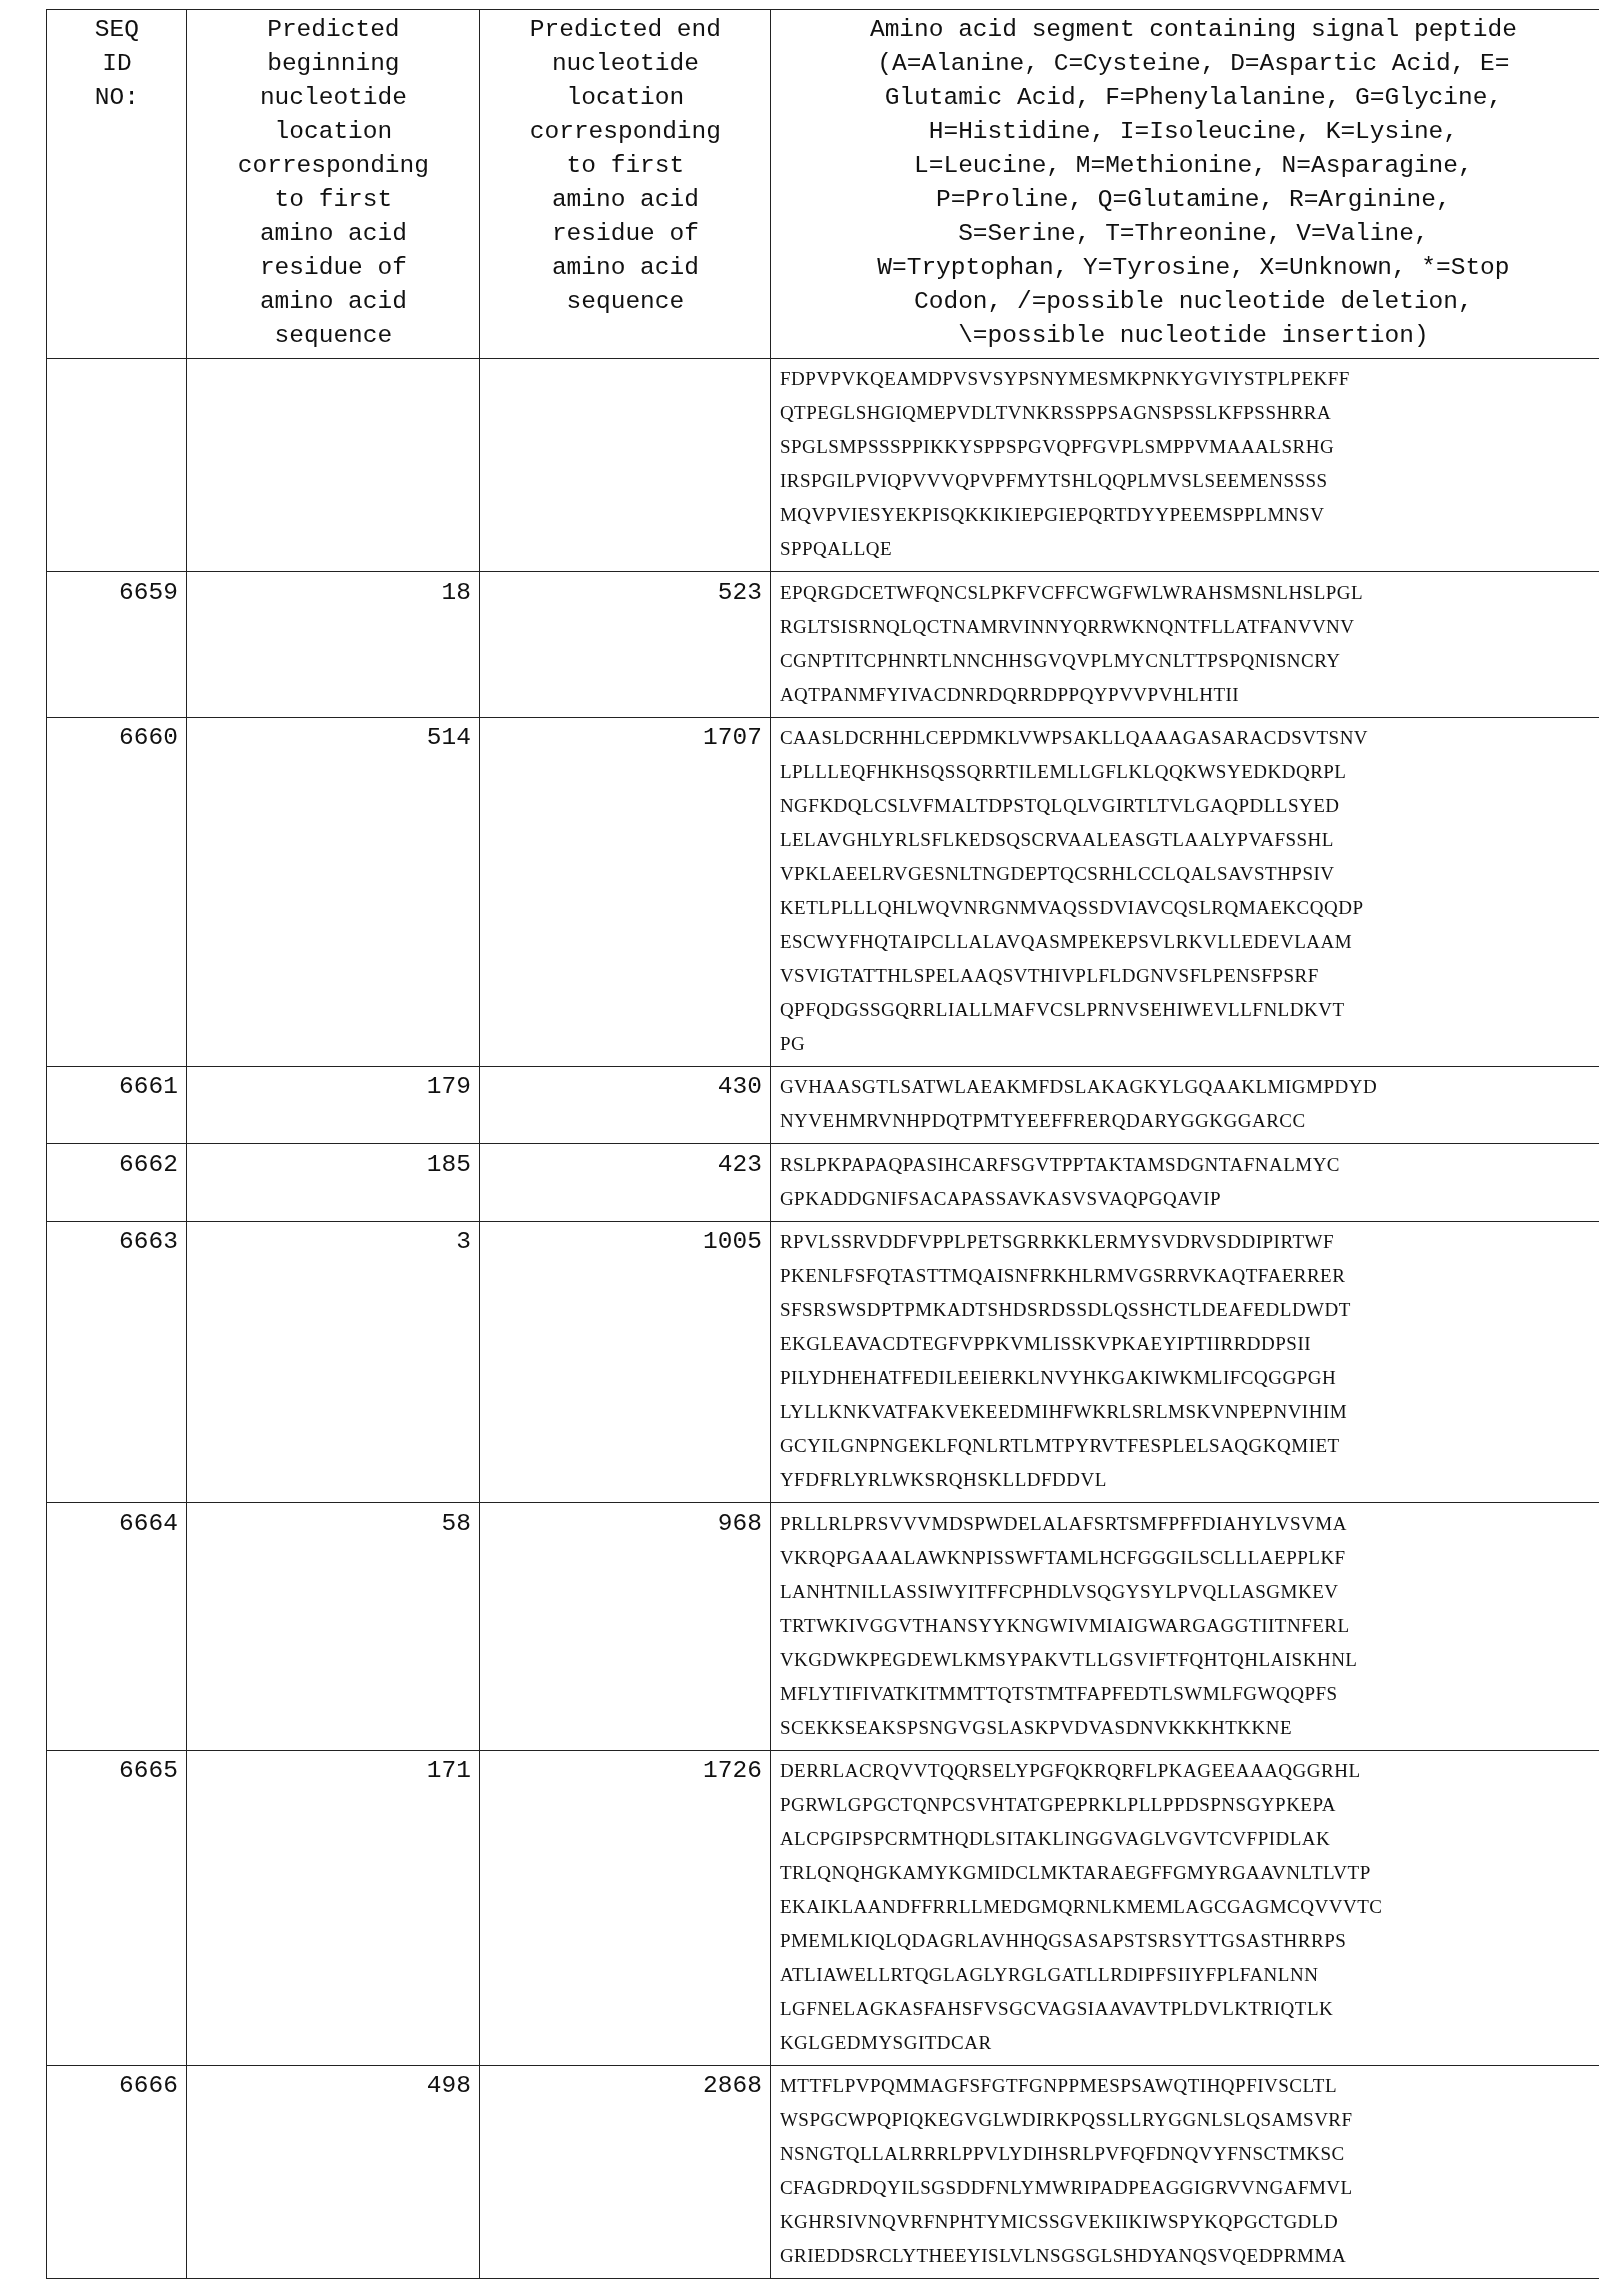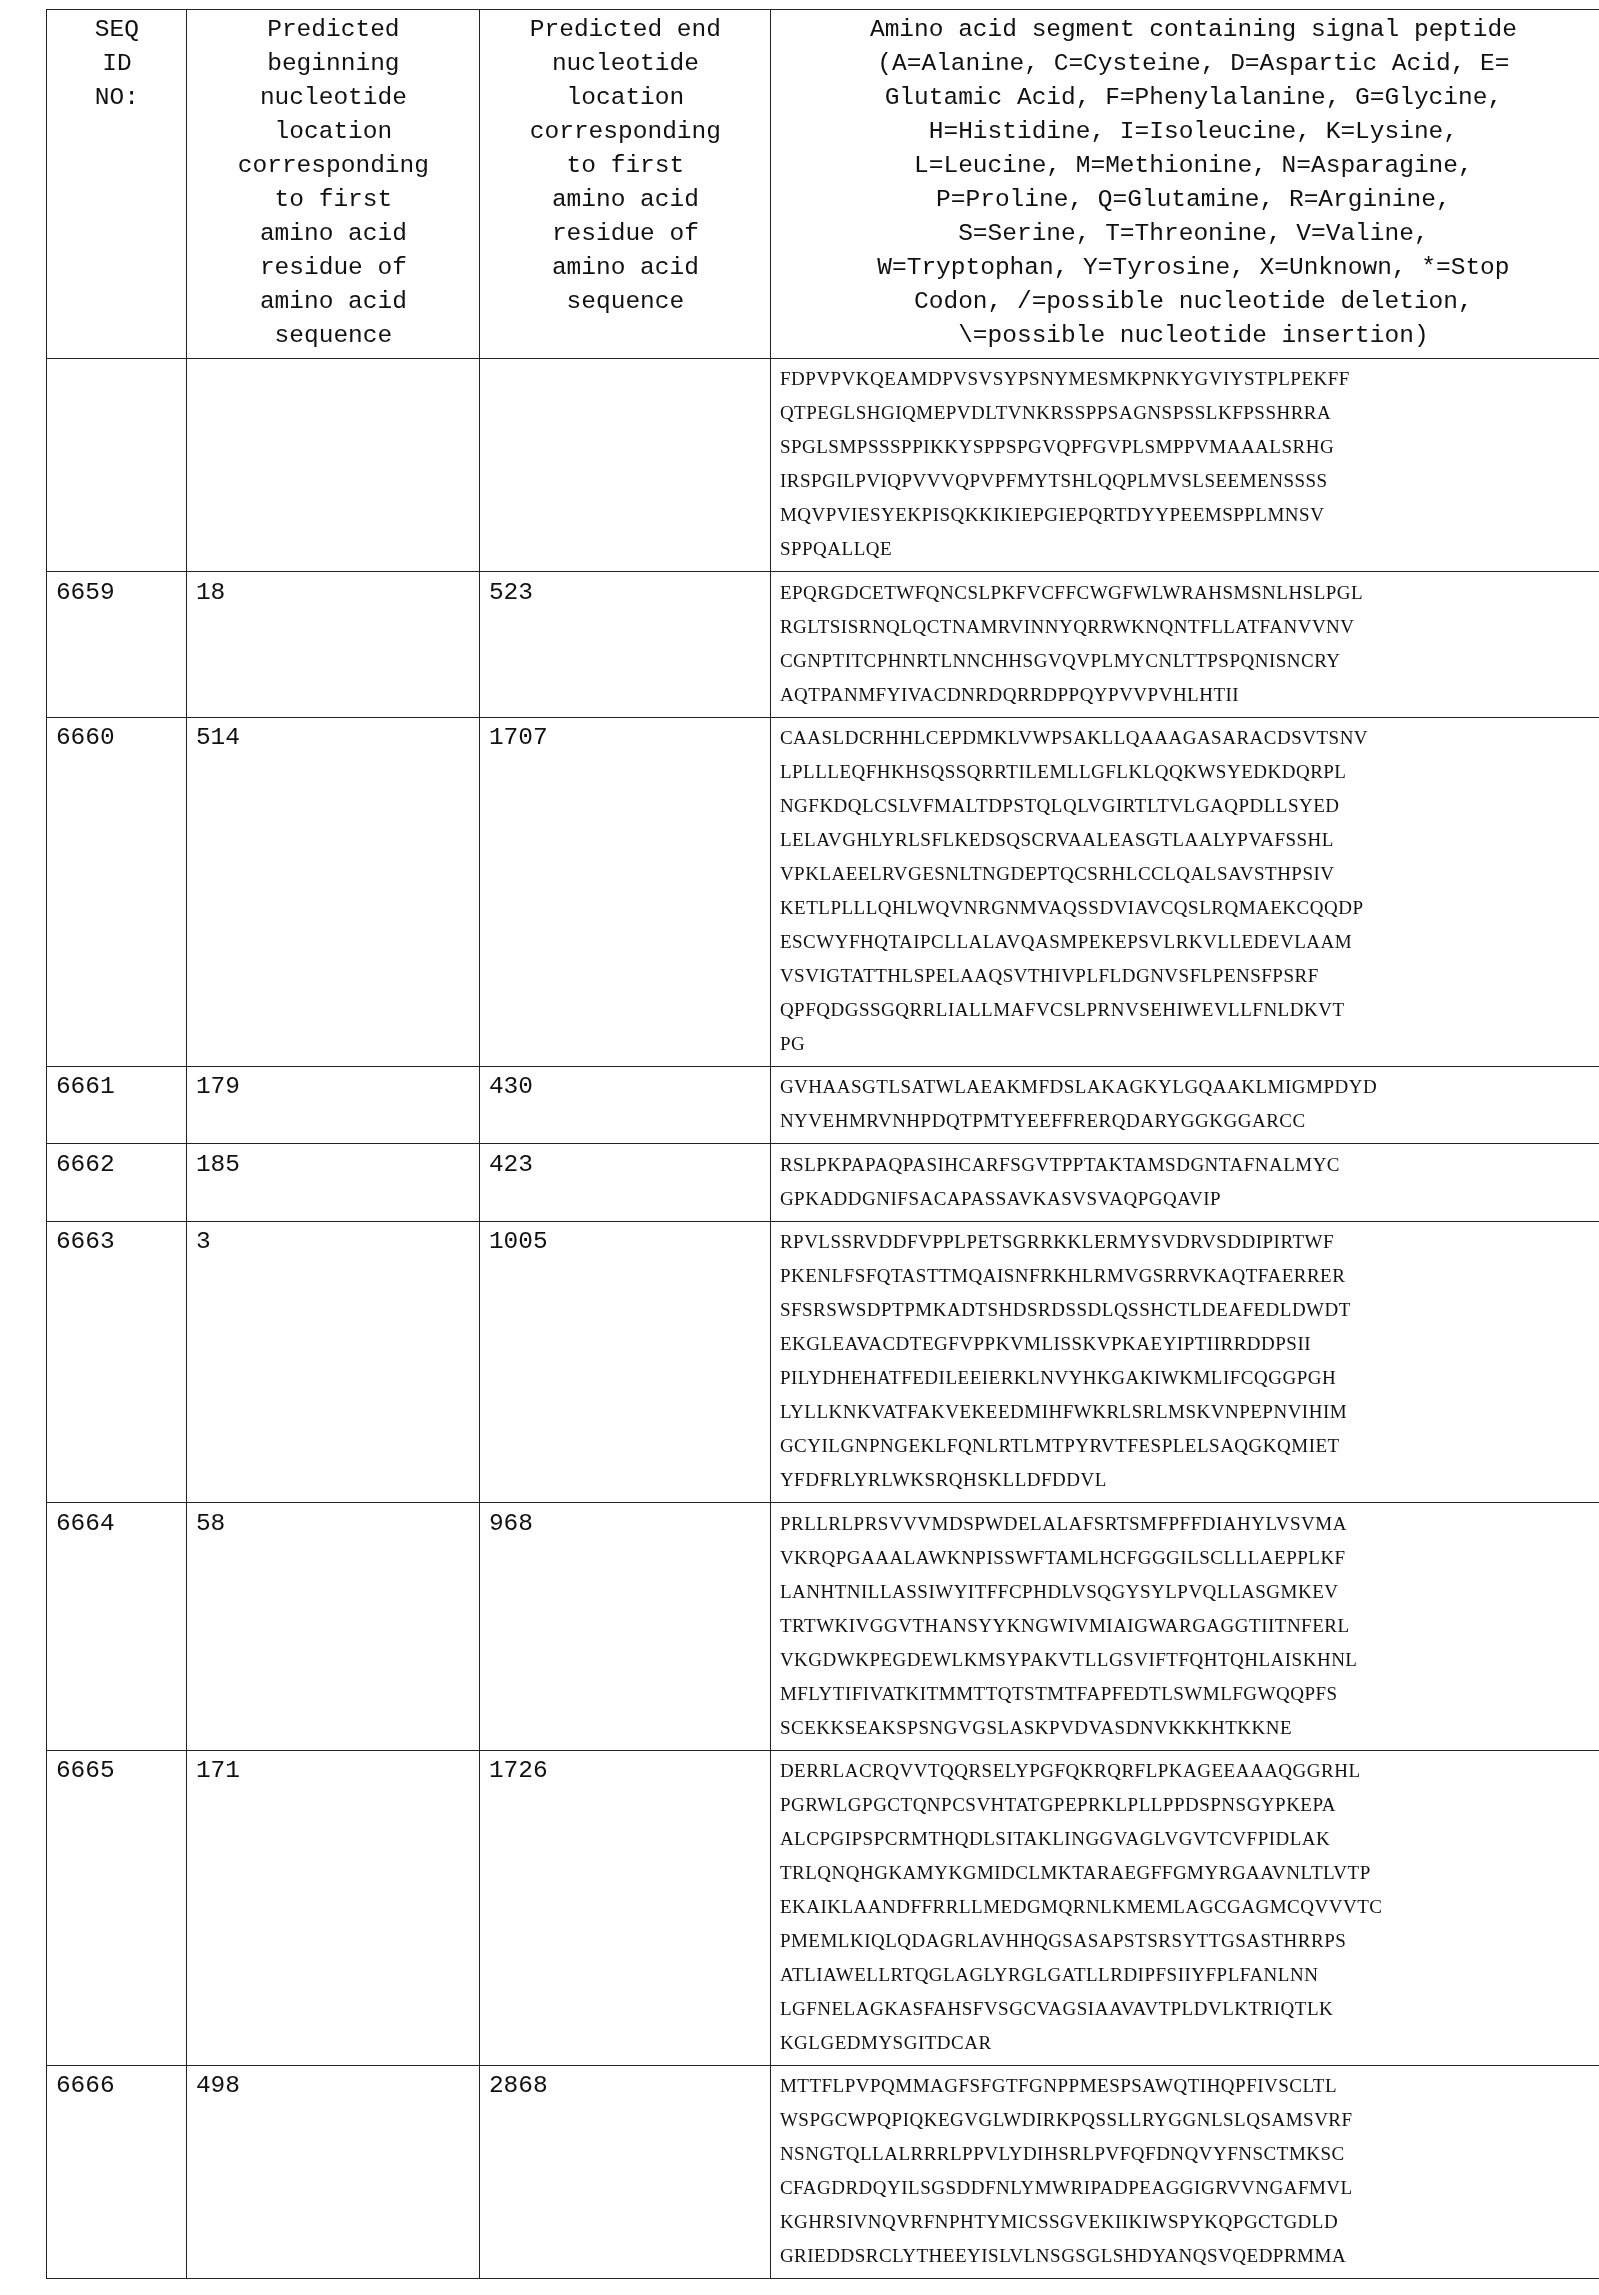--- a/index.html
+++ b/index.html
@@ -2,21 +2,21 @@
 <html style="font-size:13.5px"><head>
 <meta charset="utf-8">
 <style>
   html,body{margin:0;padding:0;background:#fff;}
   body{width:1600px;height:2295px;position:relative;font-family:"Liberation Mono","DejaVu Sans Mono",monospace;color:#111;}
   table{position:absolute;left:14.4px;top:8.5px;width:1569px;border-collapse:collapse;table-layout:fixed;margin-left:32px;}
   td,th{border:1.7px solid #222;vertical-align:top;padding:3.4px 8.5px 5px 8.5px;font-size:24.5px;line-height:34px;font-weight:normal;}
   th{text-align:center;}
   col.c1{width:140px;} col.c2{width:293px;} col.c3{width:291px;} col.c4{width:845px;}
   .hdr-seq{text-align:center;}
-  .num{text-align:left;}
+  .num{text-align:right;}
   .seq{font-family:"Liberation Serif","DejaVu Serif",serif;font-size:19px;letter-spacing:0.5px;white-space:pre-line;word-break:break-all;}
   .seqline{display:block;}
 </style>
 </head>
 <body>
 
 <table>
   <colgroup>
       <col class="c1">
       <col class="c2">

